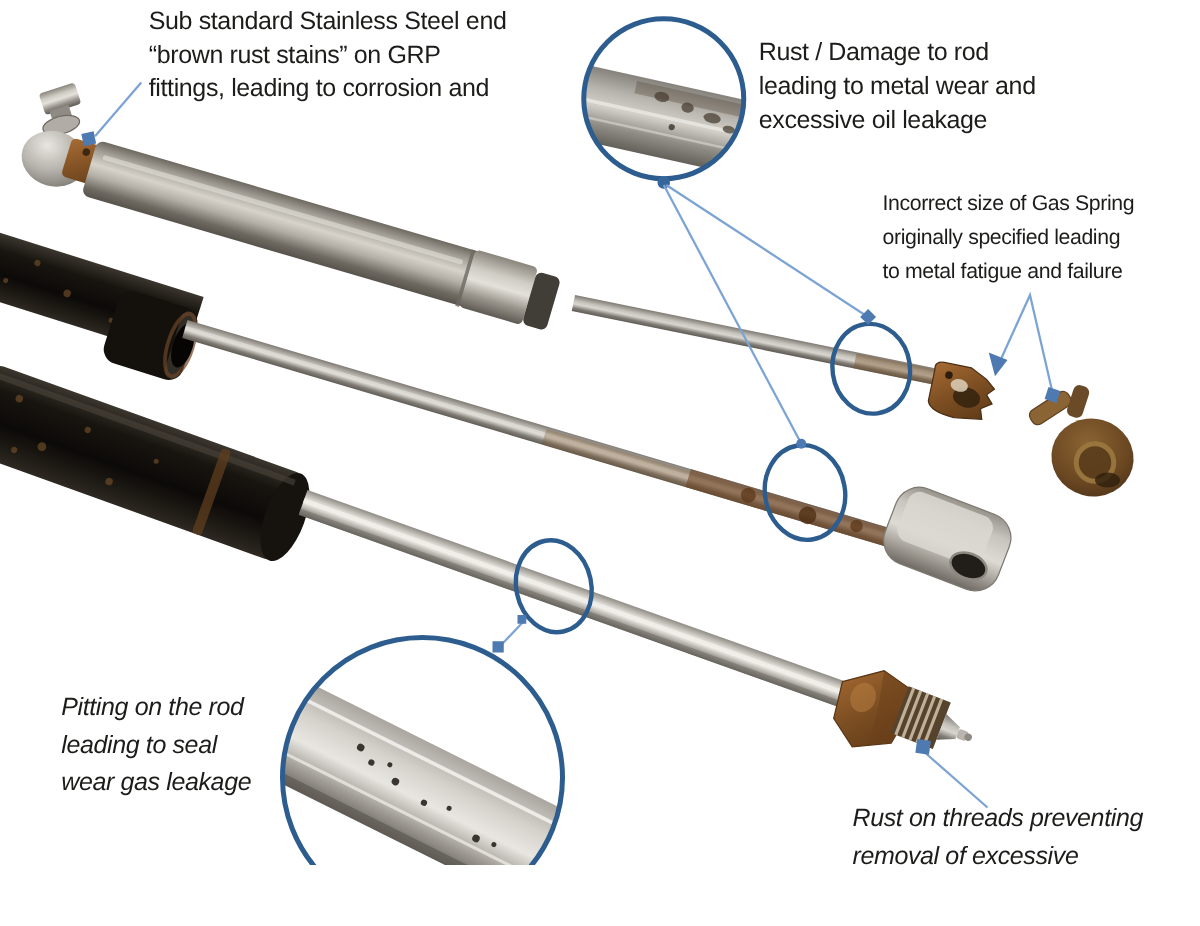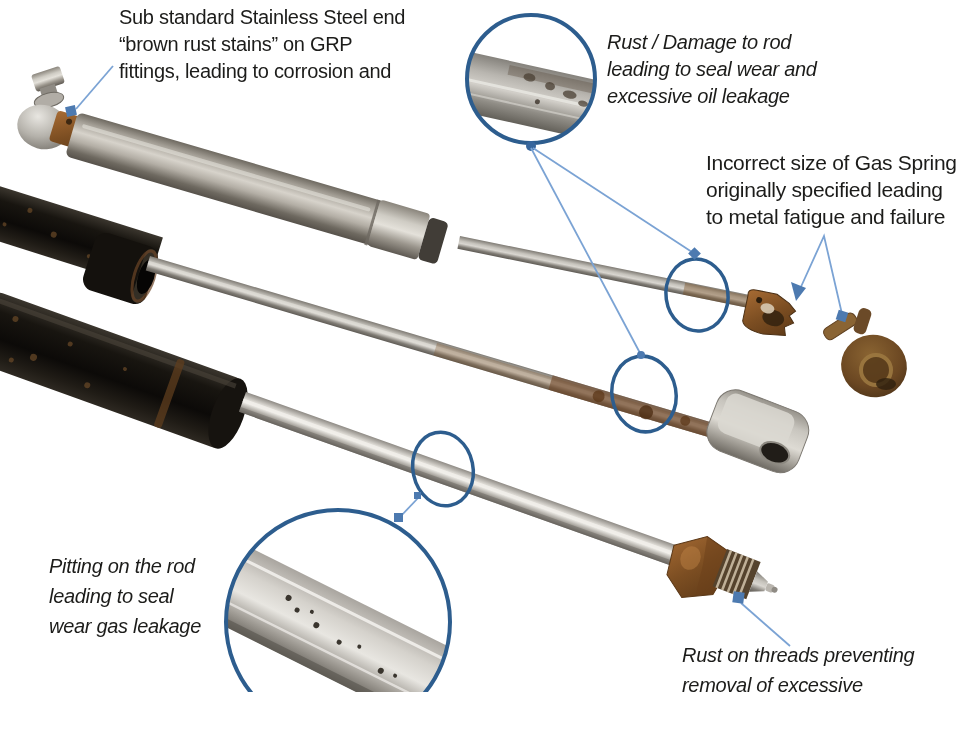--- a/index.html
+++ b/index.html
@@ -2,21 +2,21 @@
 <html><head>
 <meta charset="utf-8">
 <style>
   html,body{margin:0;padding:0;background:#fff;}
   .stage{position:relative;width:960px;height:692px;background:#ffffff;overflow:hidden;
          font-family:"Liberation Sans",sans-serif;}
   .scene{position:absolute;left:0;top:0;}
   .label{position:absolute;color:#1c1c1a;letter-spacing:-0.3px;}
   .label div{white-space:nowrap;}
   .fs20{font-size:20px;line-height:27px;}
-  .fs19{font-size:21px;line-height:27px;}
+  .fs19{font-size:17px;line-height:27px;}
   .fs20b{font-size:20px;line-height:30px;font-style:italic;}
 </style>
 </head>
 <body>
 
 <div class="stage">
 
 <svg class="scene" width="960" height="741" viewBox="0 0 960 741">
   <defs>
     <linearGradient id="metalBody" x1="0" y1="0" x2="0" y2="1">
@@ -269,23 +269,23 @@
     <rect x="733" y="592" width="11" height="11" transform="rotate(8 738.5 597.5)"></rect>
   </g>
 </svg>
 
 <div class="label fs20" style="left:119px;top:4px;">
   <div>Sub standard Stainless Steel end</div>
   <div>“brown rust stains” on GRP</div>
   <div>fittings, leading to corrosion and</div>
 </div>
 
-<div class="label fs20" style="left:607px;top:29px;font-style:italic;">
+<div class="label fs20" style="left:607px;top:29px;">
   <div>Rust / Damage to rod</div>
-  <div>leading to seal wear and</div>
+  <div>leading to metal wear and</div>
   <div>excessive oil leakage</div>
 </div>
 
 <div class="label fs19" style="left:706px;top:149px;">
   <div>Incorrect size of Gas Spring</div>
   <div>originally specified leading</div>
   <div>to metal fatigue and failure</div>
 </div>
 
 <div class="label fs20b" style="left:49px;top:551px;">

